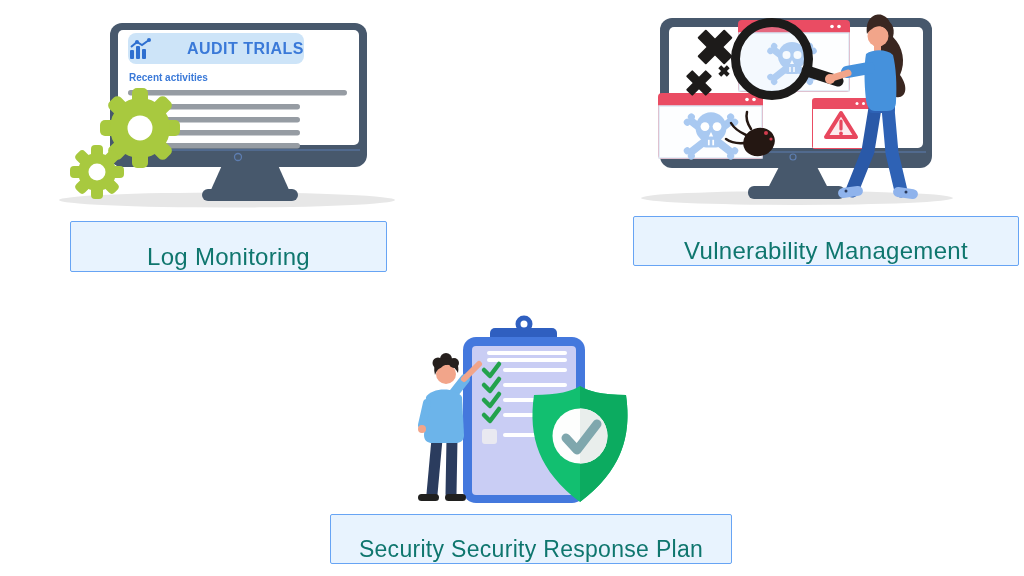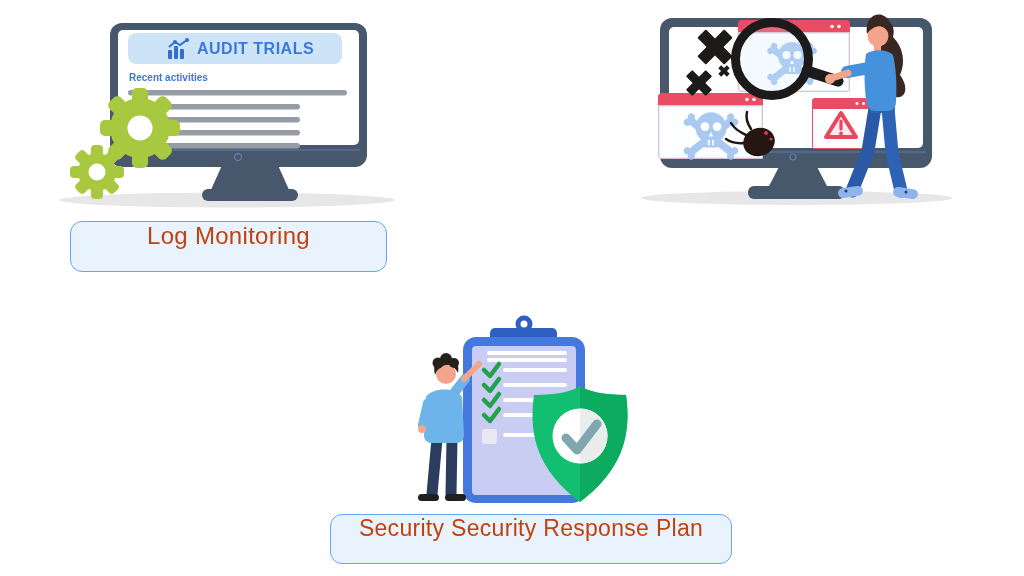--- a/index.html
+++ b/index.html
@@ -1,24 +1,24 @@
 <!DOCTYPE html>
 <html><head>
 <meta charset="utf-8">
 <style>
   html,body{margin:0;padding:0;background:#ffffff;}
   .canvas{position:relative;width:1024px;height:576px;background:#ffffff;overflow:hidden;
           font-family:"Liberation Sans",sans-serif;}
   .ill{position:absolute;}
-  .label{position:absolute;display:flex;align-items:flex-start;justify-content:center;
-         background:#e8f3fe;border:1.5px solid #67a4f4;border-radius:12px;
-         color:#c2410c;font-weight:500;letter-spacing:.3px;}
+  .label{position:absolute;display:flex;align-items:flex-end;justify-content:center;
+         background:#e8f3fe;border:1.5px solid #67a4f4;border-radius:2px;
+         color:#0f766e;font-weight:500;letter-spacing:.3px;}
   .audit-badge{position:absolute;left:128px;top:33px;width:176px;height:31px;
          background:#cde4f8;border-radius:8px;display:flex;align-items:center;
-         justify-content:flex-start;gap:7px;padding-left:38px;}
+         justify-content:space-between;gap:7px;}
   .audit-badge span{color:#3a79d8;font-weight:bold;font-size:16px;letter-spacing:.5px;}
   .recent{position:absolute;left:129px;top:72px;color:#3a79d8;font-weight:bold;font-size:10px;}
 </style>
 </head>
 <body>
 
 <div class="canvas">
 
   <svg class="ill" style="left:55px;top:8px" width="350" height="205" viewBox="0 0 350 205">
     <ellipse cx="172" cy="192" rx="168" ry="7.5" fill="#e7e7e7"></ellipse>
@@ -202,20 +202,23 @@
                L240,106 C235,106 232,102 231,95 C229,78 229,60 231,49 Z" fill="#4591dc"></path>
       <line x1="234" y1="63" x2="212" y2="67" stroke="#4591dc" stroke-width="12" stroke-linecap="round"></line>
       <line x1="213" y1="68" x2="197" y2="73" stroke="#f2a58a" stroke-width="7" stroke-linecap="round"></line>
       <circle cx="195" cy="74" r="5" fill="#f2a58a"></circle>
       <circle cx="243" cy="31" r="10.5" fill="#f2a58a"></circle>
       <path d="M232,29 C230,13 240,8 247,10 C256,13 257,22 254,28 C249,20 242,20 237,24
                C234,26 233,27 232,29 Z" fill="#3a2721"></path>
     </g>
   </svg>
 
+  <div class="label" style="left:633px;top:216px;width:384px;height:48px;font-size:24px">
+    <span>Vulnerability Management</span>
+  </div>
 
   <svg class="ill" style="left:380px;top:305px" width="285" height="215" viewBox="0 0 285 215">
     <defs>
       <clipPath id="shieldClip">
         <path d="M200,81 C207,86 223,90 246,90 C252,132 241,166 200,197 C159,166 148,132 154,90 C177,90 193,86 200,81 Z"></path>
       </clipPath>
       <clipPath id="circClip">
           <circle cx="200" cy="131" r="27.5"></circle>
         </clipPath>
     </defs>

